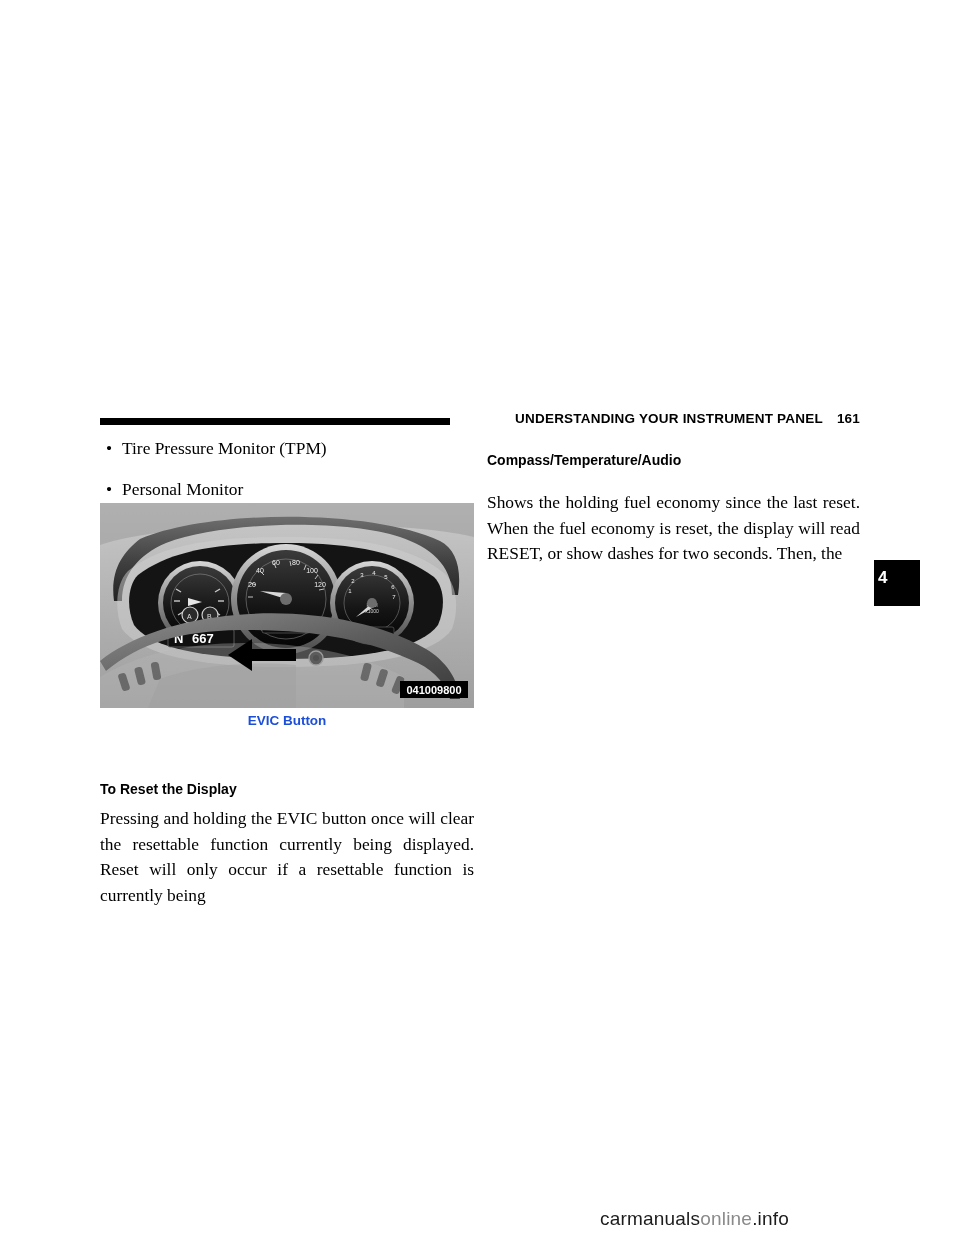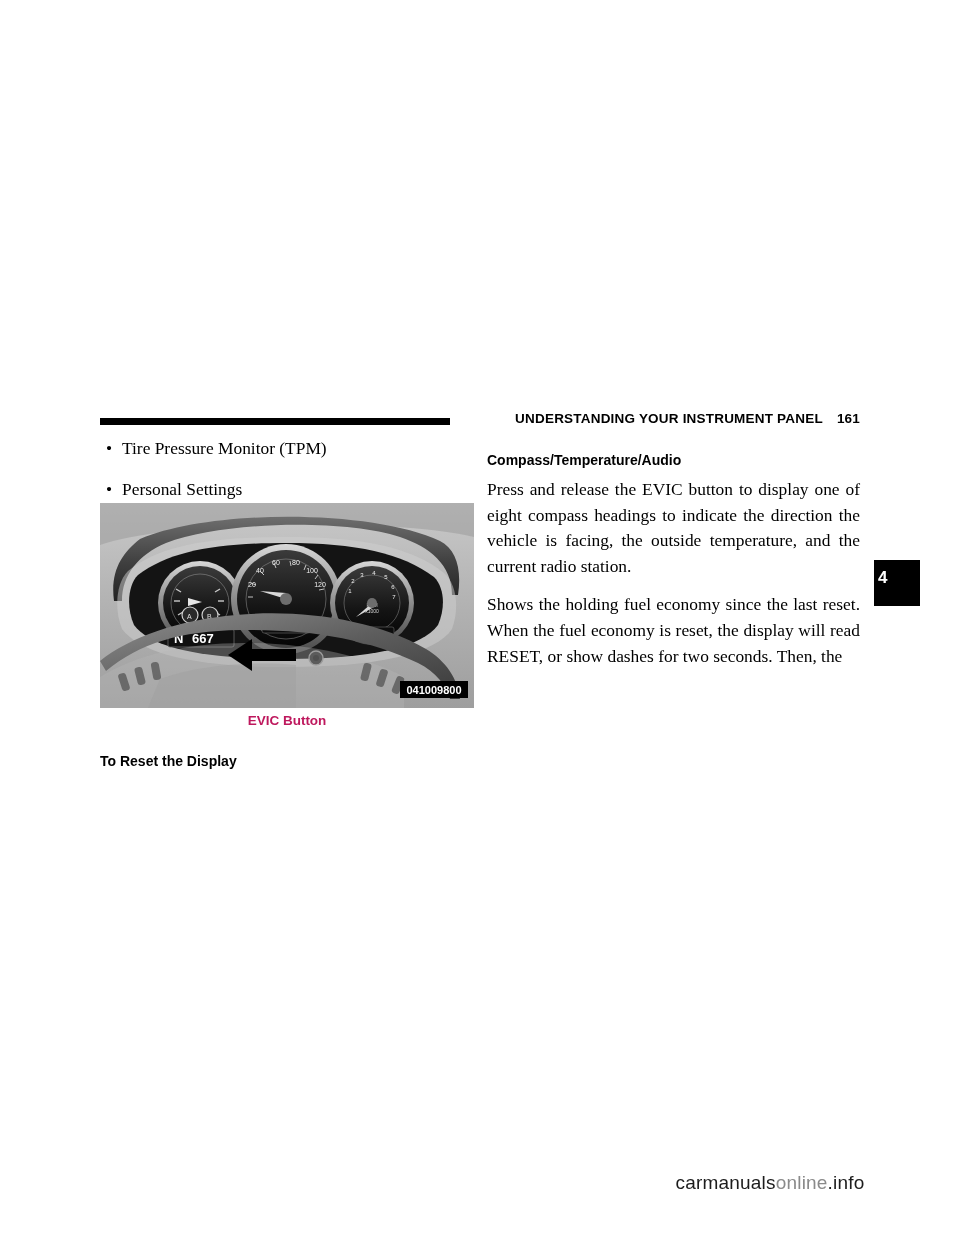--- a/index.html
+++ b/index.html
@@ -136,30 +136,30 @@
   }
   .fig-caption {
     position: absolute;
     left: 100px;
     top: 713px;
     width: 374px;
     text-align: center;
     font-family: "Liberation Sans", sans-serif;
     font-weight: bold;
     font-size: 13.5px;
-    color: #be185d;
+    color: #1d4ed8;
   }
 
   
   .watermark {
     position: absolute;
     left: 600px;
-    top: 1172px;
+    top: 1208px;
     width: 340px;
-    text-align: center;
+    text-align: left;
     font-family: "Liberation Sans", sans-serif;
     font-size: 19px;
     color: #3a3a3a;
     letter-spacing: 0.2px;
   }
   .watermark .wm-dark { color: #1c1c1c; }
   .watermark .wm-light { color: #8a8a8a; }
 </style>
 </head>
 <body>
@@ -176,21 +176,21 @@
   </div>
 
   <div class="col-left">
     <ul class="bullets">
       <li>
         <span class="dot">•</span>
         <span>Tire Pressure Monitor (TPM)</span>
       </li>
       <li>
         <span class="dot">•</span>
-        <span>Personal Settings</span>
+        <span>Personal Monitor</span>
       </li>
     </ul>
   </div>
 
   <div class="figure">
     <svg width="374" height="205" viewBox="0 0 374 205">
       <defs>
         <linearGradient id="bgGrad" x1="0" y1="0" x2="0" y2="1">
           <stop offset="0%" stop-color="#c9c9c9"></stop>
           <stop offset="45%" stop-color="#b4b4b4"></stop>
@@ -309,27 +309,27 @@
       <g>
         <path d="M196,146 L196,158 L152,158 L152,168 L128,152 L152,136 L152,146 Z" fill="#000000"></path>
       </g>
 
       <rect x="300" y="178" width="68" height="17" fill="#000000"></rect>
       <text x="334" y="191" font-family="Liberation Sans, sans-serif" font-size="11" font-weight="bold" fill="#ffffff" text-anchor="middle">041009800</text>
     </svg>
   </div>
   <div class="fig-caption">EVIC Button</div>
 
-  <div style="position:absolute; left:100px; top:736px; width:374px;">
+  <div style="position:absolute; left:100px; top:764px; width:374px;">
     <h2 class="sub first">To Reset the Display</h2>
+    <p class="body last-left">Pressing and holding the EVIC button once will clear the resettable function currently being displayed. Reset will only occur if a resettable function is currently being</p>
   </div>
 
   <div class="col-right">
     <h2 class="sub">Compass/Temperature/Audio</h2>
-    <p class="body">Press and release the EVIC button to display one of eight compass headings to indicate the direction the vehicle is facing, the outside temperature, and the current radio station.</p>
     <div style="height:13px"></div>
     <p class="body">Shows the holding fuel economy since the last reset. When the fuel economy is reset, the display will read RESET, or show dashes for two seconds. Then, the</p>
   </div>
 
   <div class="watermark">
     <span class="wm-dark">carmanuals</span><span class="wm-light">online</span><span class="wm-dark">.info</span>
   </div>
 
 </div>
 

